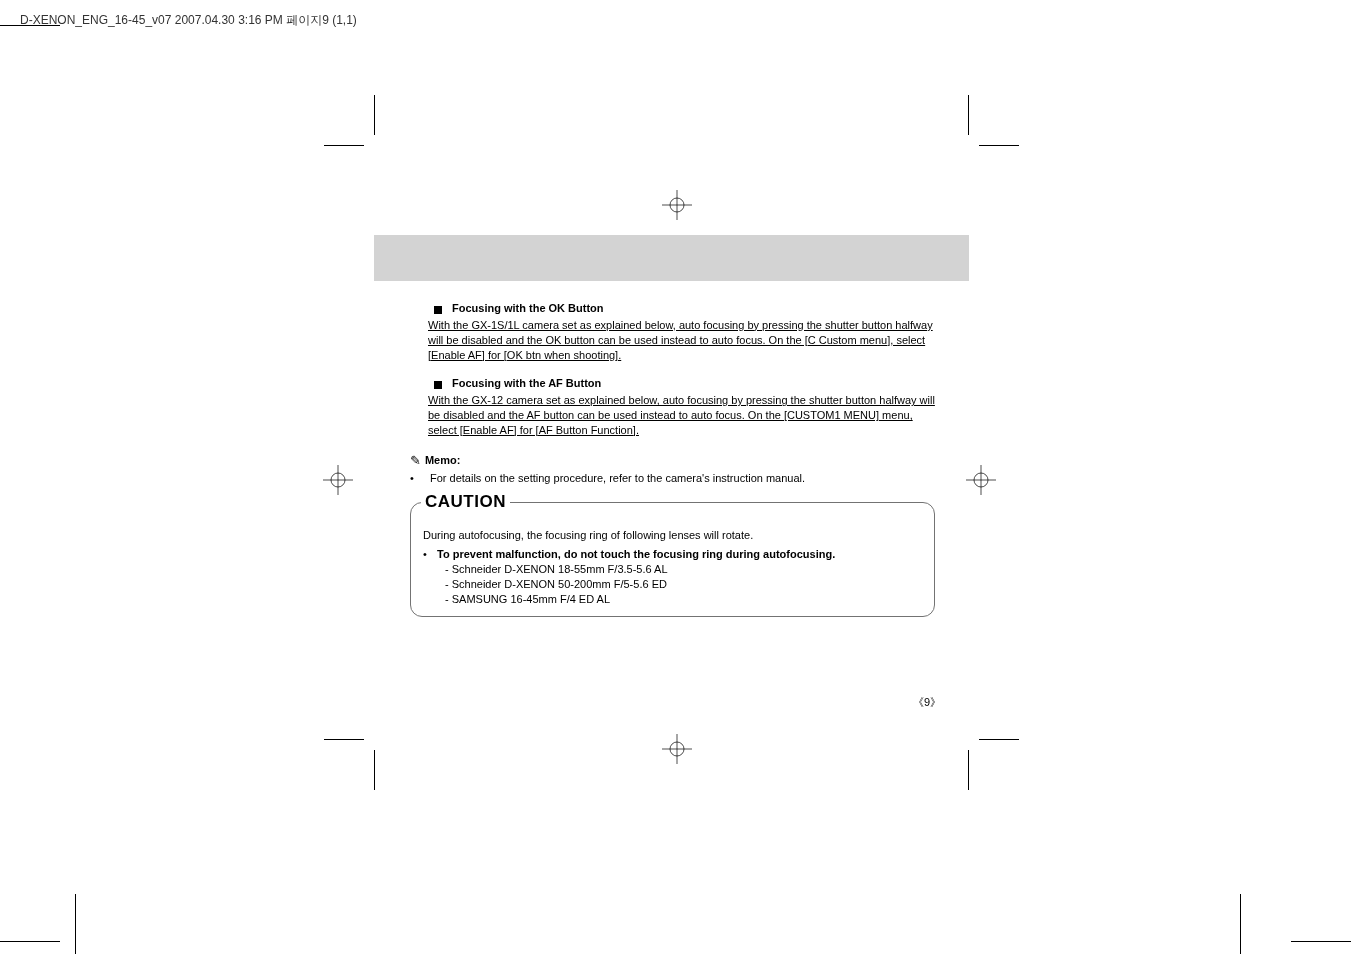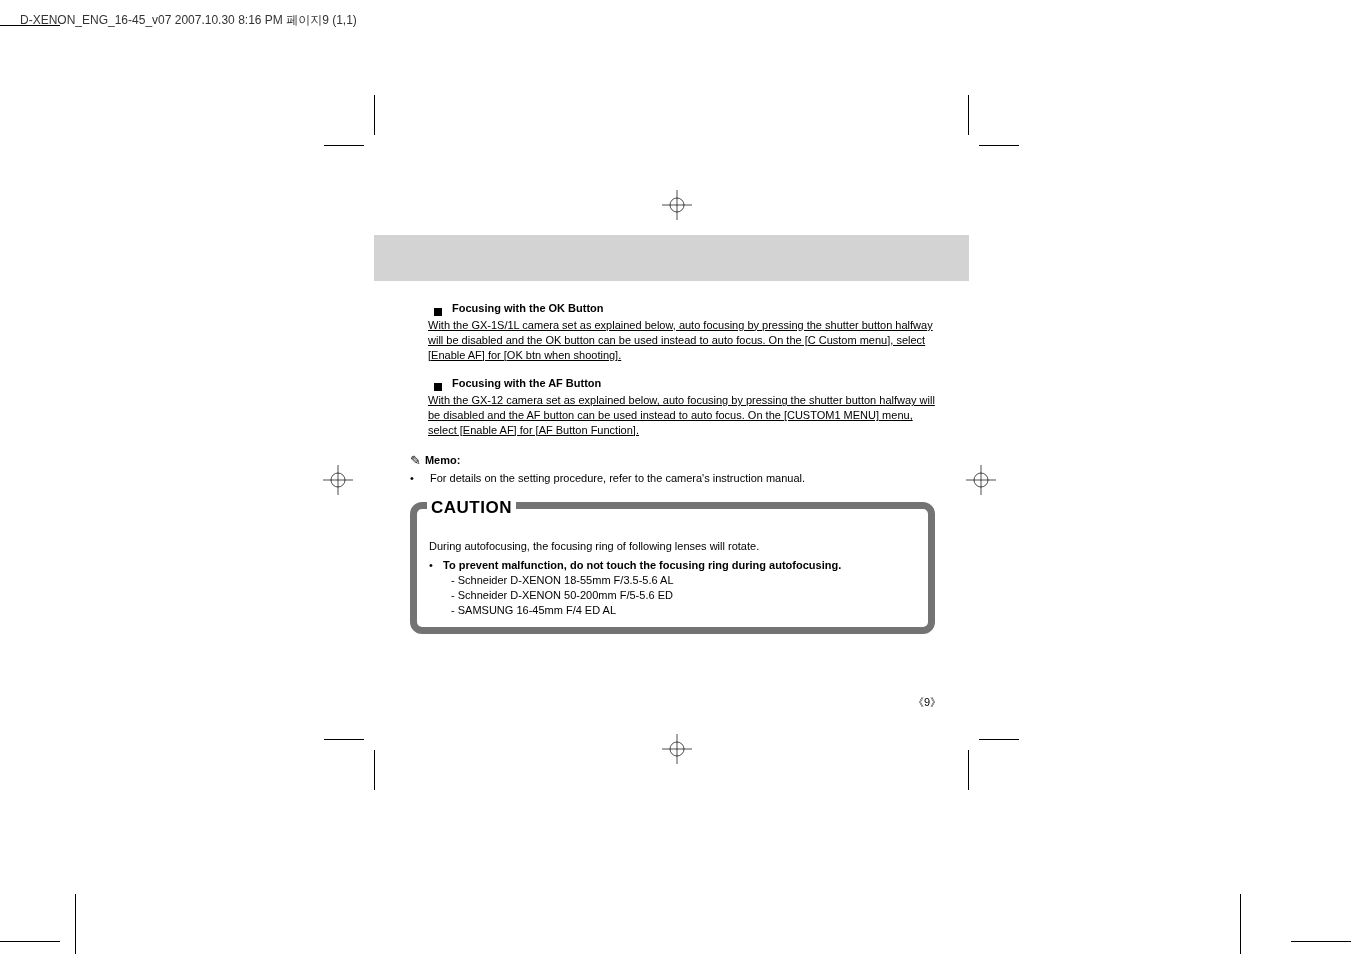--- a/index.html
+++ b/index.html
@@ -68,21 +68,21 @@
       position: absolute;
       top: 156px;
       left: 36px;
       width: 525px;
       font-size: 11px;
       color: #000;
       line-height: 1.35;
     }
     .section-head {
       display: flex;
-      align-items: flex-end;
+      align-items: center;
       margin-bottom: 2px;
       padding-left: 24px;
     }
     .square-bullet {
       width: 8px;
       height: 8px;
       background: #000;
       margin-right: 10px;
       margin-top: 3px;
       flex-shrink: 0;
@@ -113,38 +113,38 @@
     }
     .bullet-row {
       display: flex;
     }
     .bullet-dot {
       width: 20px;
       flex-shrink: 0;
     }
     .caution-box {
       margin-top: 16px;
-      border: 7px solid #737373;
+      border: 1px solid #737373;
       border-radius: 12px;
-      padding: 14px 12px 10px 12px;
+      padding: 21px 12px 10px 12px;
       position: relative;
     }
     .caution-label {
       position: absolute;
       top: -12px;
       left: 10px;
       background: #fff;
       padding: 0 4px;
       font-weight: 900;
       font-size: 17px;
       letter-spacing: 0.5px;
       font-family: Arial Black, Arial, sans-serif;
     }
     .caution-text {
-      margin-top: 16px;
+      margin-top: 4px;
     }
     .caution-bullet {
       display: flex;
       margin-top: 4px;
     }
     .caution-bullet-dot {
       width: 14px;
       flex-shrink: 0;
     }
     .caution-sub {
@@ -156,21 +156,21 @@
       right: 28px;
       font-size: 11px;
     }
     .angle-l, .angle-r {
       font-family: Arial, sans-serif;
     }
   </style>
 </head>
 <body>
 
-<div class="header-text">D-XENON_ENG_16-45_v07  2007.10.30 8:16 PM  페이지9   (1,1)</div>
+<div class="header-text">D-XENON_ENG_16-45_v07  2007.04.30 3:16 PM  페이지9   (1,1)</div>
 
 <div class="crop-tl-h"></div>
 <div class="bottom-bar-left-h"></div>
 <div class="bottom-bar-left-v"></div>
 <div class="bottom-bar-right-h"></div>
 <div class="bottom-bar-right-v"></div>
 
 <div class="reg-mark reg-top">
   <svg viewBox="0 0 30 30">
       <circle cx="15" cy="15" r="7" fill="none" stroke="#000" stroke-width="0.7"></circle>

